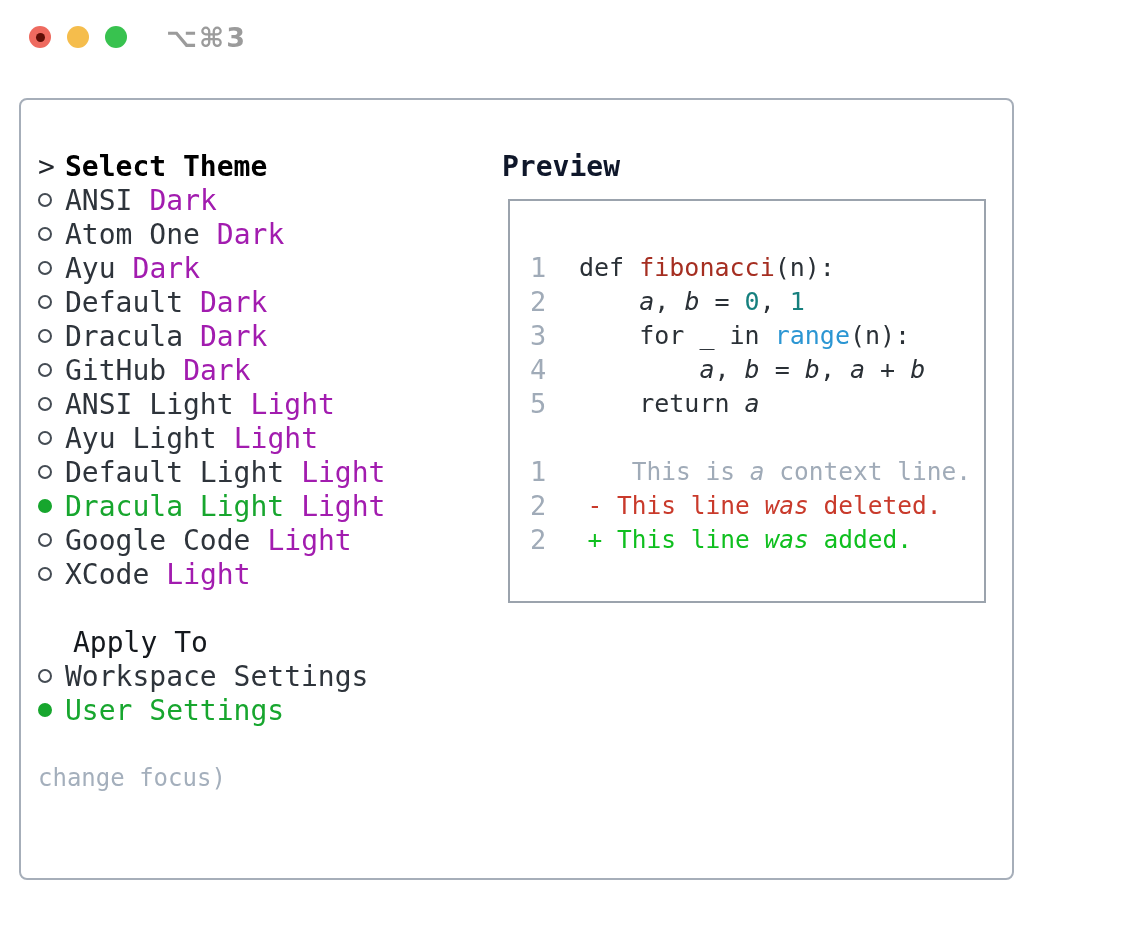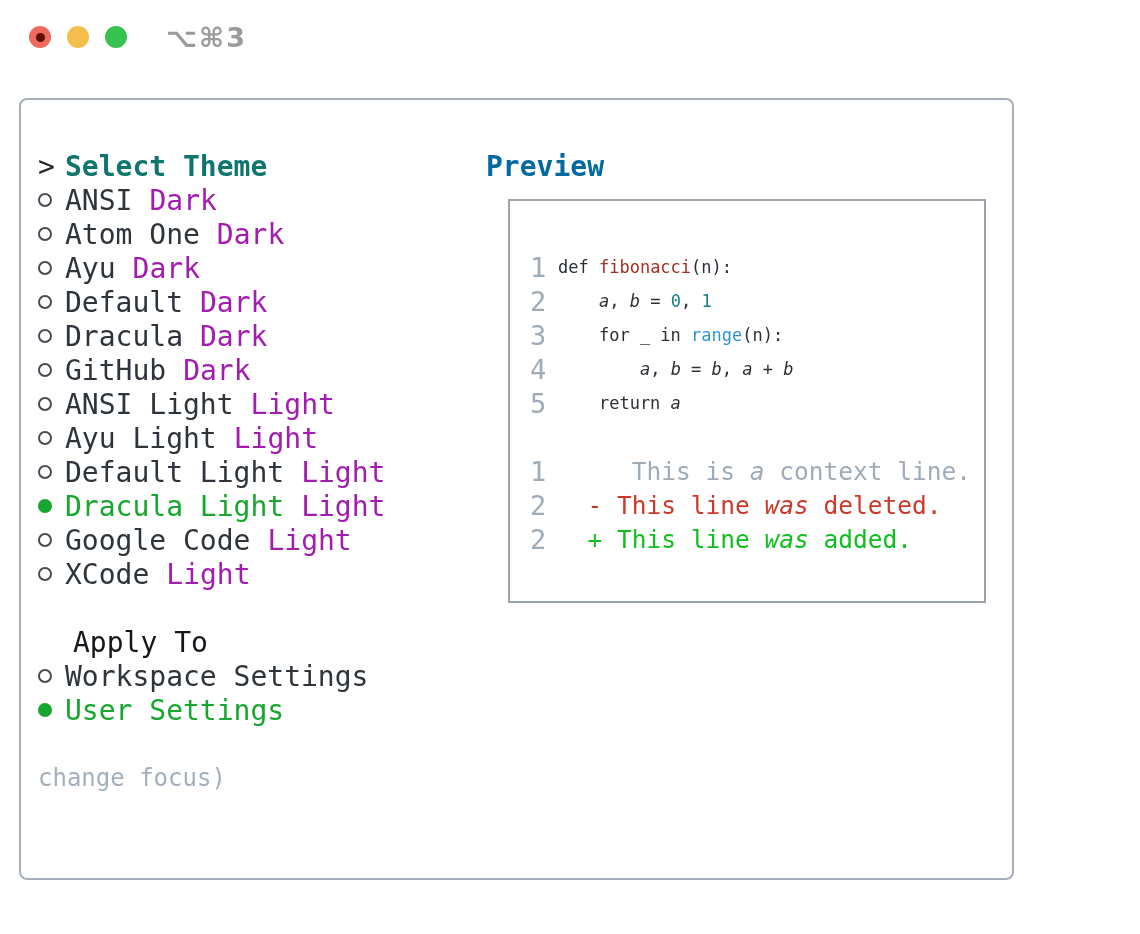--- a/index.html
+++ b/index.html
@@ -21,45 +21,45 @@
   
   .panel{
     position:absolute;left:19px;top:98px;width:995px;height:782px;
     border:2px solid #a6aeb9;border-radius:8px;box-sizing:border-box;background:#ffffff;
   }
   
   .leftcol{position:absolute;left:38px;top:149px;width:450px;}
   .row{height:34px;display:flex;align-items:center;font-size:28px;color:#2e343b;}
   .row .spacer{width:27px;flex:0 0 27px;}
   .prompt{width:27px;flex:0 0 27px;color:#22272d;}
-  .h-title{font-weight:700;color:#0f766e;}
+  .h-title{font-weight:700;color:#000000;}
   .marker{
     width:14px;height:14px;flex:0 0 14px;box-sizing:border-box;
     border:2px solid #454c54;border-radius:50%;margin-right:13px;background:transparent;
   }
   .marker.sel{background:#17a62e;border-color:#17a62e;}
   .name{color:#2e343b;}
   .name.green{color:#17a62e;}
   .variant{color:#a21caf;margin-left:17px;}
   .apply-title{color:#14181d;margin-left:8px;}
   .row.hint{font-size:24px;color:#a4afbc;}
   
   .preview-title{
-    position:absolute;left:486px;top:149px;height:34px;display:flex;align-items:center;
-    font-size:28px;font-weight:700;color:#0369a1;
+    position:absolute;left:502px;top:149px;height:34px;display:flex;align-items:center;
+    font-size:28px;font-weight:700;color:#0f172a;
   }
   .previewbox{
     position:absolute;left:508px;top:199px;width:478px;height:404px;
     border:2px solid #9ba3ad;box-sizing:border-box;background:#ffffff;overflow:hidden;
   }
   .code-lines{margin:49px 0 0 20px;}
   .cline{height:34px;display:flex;align-items:center;}
   .lnum{width:28px;flex:0 0 28px;font-size:27px;color:#a0abb8;}
   .ltext{white-space:pre;}
-  .cline.py .ltext{font-size:17px;}
+  .cline.py .ltext{font-size:25px;margin-left:21px;}
   .cline.diff .ltext{font-size:24.5px;}
   .tk-plain{color:#2a3036;}
   .tk-func{color:#a52e21;}
   .tk-number{color:#16807e;}
   .tk-builtin{color:#2b96d3;}
   .tk-var{color:#2a3036;font-style:italic;}
   .tk-ctx{color:#a0abb8;text-align:right;}
   .tk-ctxvar{color:#a0abb8;font-style:italic;}
   .tk-del{color:#c93a2b;}
   .tk-delvar{color:#c93a2b;font-style:italic;}

